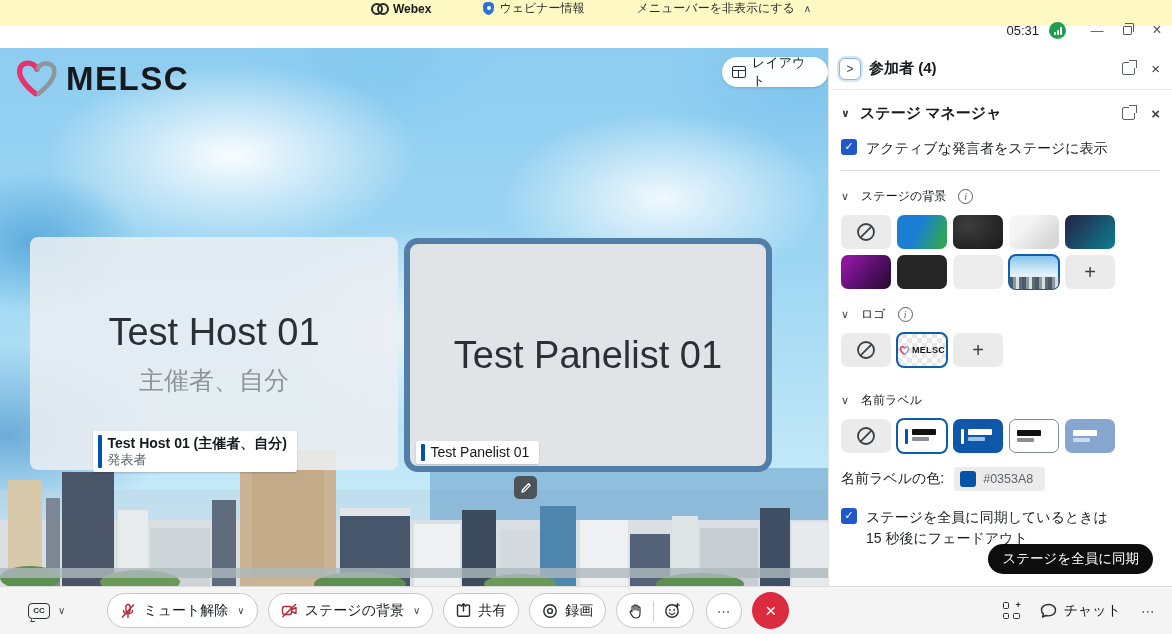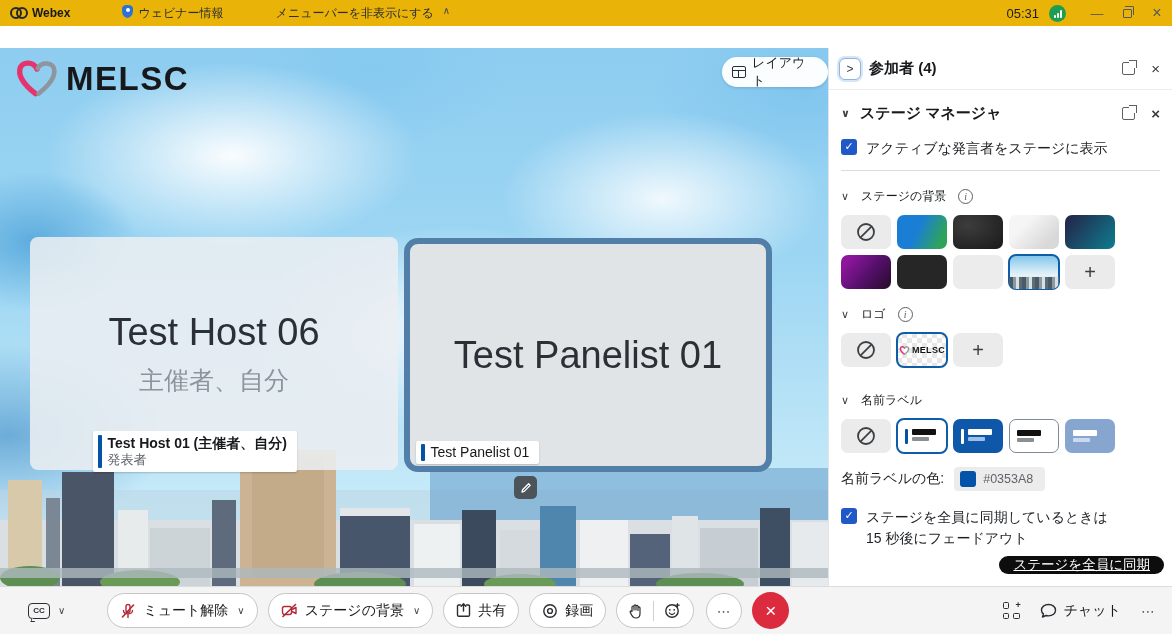--- a/index.html
+++ b/index.html
@@ -1,28 +1,28 @@
 <!DOCTYPE html>
 <html><head>
 <meta charset="utf-8">
 <style>
   * { margin:0; padding:0; box-sizing:border-box; }
   html,body { width:1172px; height:634px; overflow:hidden; }
   body { font-family:"Liberation Sans","DejaVu Sans",sans-serif; color:#1d1f23; background:#fff; }
   #app { position:relative; width:1172px; height:634px; background:#fff; }
 
   
-  .titlebar { position:absolute; left:0; top:0; width:1172px; height:26px; background:#eab308;
-    display:flex; align-items:center; font-size:12px; }
+  .titlebar { position:absolute; left:0; top:0; width:1172px; height:26px; background:#fef9c3;
+    display:flex; align-items:center; font-size:12px;flex-direction:column; }
   .tb-left { display:flex; align-items:center; gap:6px; padding-left:10px; }
   .webex-logo { display:flex; align-items:center; gap:4px; font-weight:bold; color:#17191c; }
   .webex-rings { position:relative; width:18px; height:12px; }
   .webex-rings i { position:absolute; top:0; width:12px; height:12px; border:2.2px solid #23272d; border-radius:50%; }
   .webex-rings i:nth-child(1){ left:0; } .webex-rings i:nth-child(2){ left:6px; }
-  .tb-item { display:flex; align-items:flex-start; gap:5px; margin-left:14px; color:#2a2d31;padding-left:32px; }
+  .tb-item { display:flex; align-items:center; gap:5px; margin-left:14px; color:#2a2d31;padding-left:32px; }
   .shield { width:11px; height:13px; background:#2a72d8; border-radius:5px 5px 6px 6px / 4px 4px 8px 8px; position:relative; }
   .shield::after { content:""; position:absolute; left:3.2px; top:3.5px; width:4px; height:4px; background:#fff; border-radius:50%; }
   .tb-chevron { font-size:10px; color:#44474c; margin-left:4px; }
   .tb-right { margin-left:auto; display:flex; align-items:center; gap:0; }
   .tb-time { font-size:13px; color:#1b1d20; margin-right:10px; }
   .conn-dot { width:17px; height:17px; border-radius:50%; background:#1f9e52; position:relative; margin-right:16px; }
   .conn-dot i { position:absolute; bottom:4px; width:2px; background:#fff; border-radius:1px; }
   .conn-dot i:nth-child(1){ left:4.5px; height:3px; } .conn-dot i:nth-child(2){ left:7.5px; height:5px; } .conn-dot i:nth-child(3){ left:10.5px; height:8px; }
   .win-btn { width:30px; height:26px; display:flex; align-items:center; justify-content:center; color:#55585d; font-size:13px; }
   .win-max { width:9px; height:9px; border:1.2px solid #55585d; border-radius:1px; position:relative; }
@@ -119,22 +119,22 @@
   .bar-h1 { width:24px; height:6px; border-radius:1px; }
   .bar-h2 { width:17px; height:4px; border-radius:1px; margin-top:2px; }
   .nls2 { background:#fff; } .nls2 .bar-v{background:#0353A8;} .nls2 .bar-h1{background:#111;} .nls2 .bar-h2{background:#8a8f94;}
   .nls3 { background:#0f57a8; } .nls3 .bar-v{background:#fff;} .nls3 .bar-h1{background:#fff;} .nls3 .bar-h2{background:#9cc0e8;}
   .nls4 { background:#fff; outline:1.5px solid #7f8a94; outline-offset:-1px; } .nls4 .bar-h1{background:#111;} .nls4 .bar-h2{background:#8a8f94;}
   .nls5 { background:#87a6cf; } .nls5 .bar-h1{background:#fff;} .nls5 .bar-h2{background:#cbdaf0;}
   .color-row { display:flex; align-items:center; gap:10px; padding:0 12px; margin-top:14px; }
   .color-chip { display:flex; align-items:center; gap:7px; background:#ececec; border-radius:4px; padding:4px 12px 4px 6px; }
   .color-sq { width:16px; height:16px; border-radius:3px; background:#0353A8; }
   .color-val { font-size:12.5px; color:#5f6368; }
-  .sync-btn { position:absolute; right:8px; bottom:12px; background:#0d0d0d; color:#fff; font-size:13.5px;
-    padding:0 14px; border-radius:16px;text-decoration:underline; }
+  .sync-btn { position:absolute; right:19px; bottom:12px; background:#0d0d0d; color:#fff; font-size:13.5px;
+    padding:6px 14px; border-radius:16px; }
 
   
   .toolbar { position:absolute; left:0; top:586px; width:1172px; height:48px; background:#f4f4f4;
     border-top:1px solid #dcdcdc; display:flex; align-items:center; }
   .pill { height:35px; border:1px solid #c6c6c6; border-radius:18px; background:#fff;
     display:flex; align-items:center; gap:7px; padding:0 12px; font-size:14px; color:#17191c; }
   .pill .dd { font-size:10px; color:#44474c; margin-left:2px; }
   .circle-btn { width:36px; height:36px; border-radius:50%; border:1px solid #c6c6c6; background:#fff;
     display:flex; align-items:center; justify-content:center; color:#3c4043; font-size:15px; }
   .leave-btn { width:37px; height:37px; border-radius:50%; background:#dc2b3e; border:none;
@@ -234,21 +234,21 @@
       </svg>
       <span class="brand-text">MELSC</span>
     </div>
 
     <div class="layout-pill">
       <span class="layout-ic"></span>
       <span>レイアウト</span>
     </div>
 
     <div class="tile1">
-      <div class="tile-name">Test Host 06</div>
+      <div class="tile-name">Test Host 01</div>
       <div class="tile-sub">主催者、自分</div>
       <div class="name-label label-host">
         <span class="nl-bar"></span>
         <span>
           <div class="nl-text1">Test Host 01 (主催者、自分)</div>
           <div class="nl-text2">発表者</div>
         </span>
       </div>
     </div>
 

